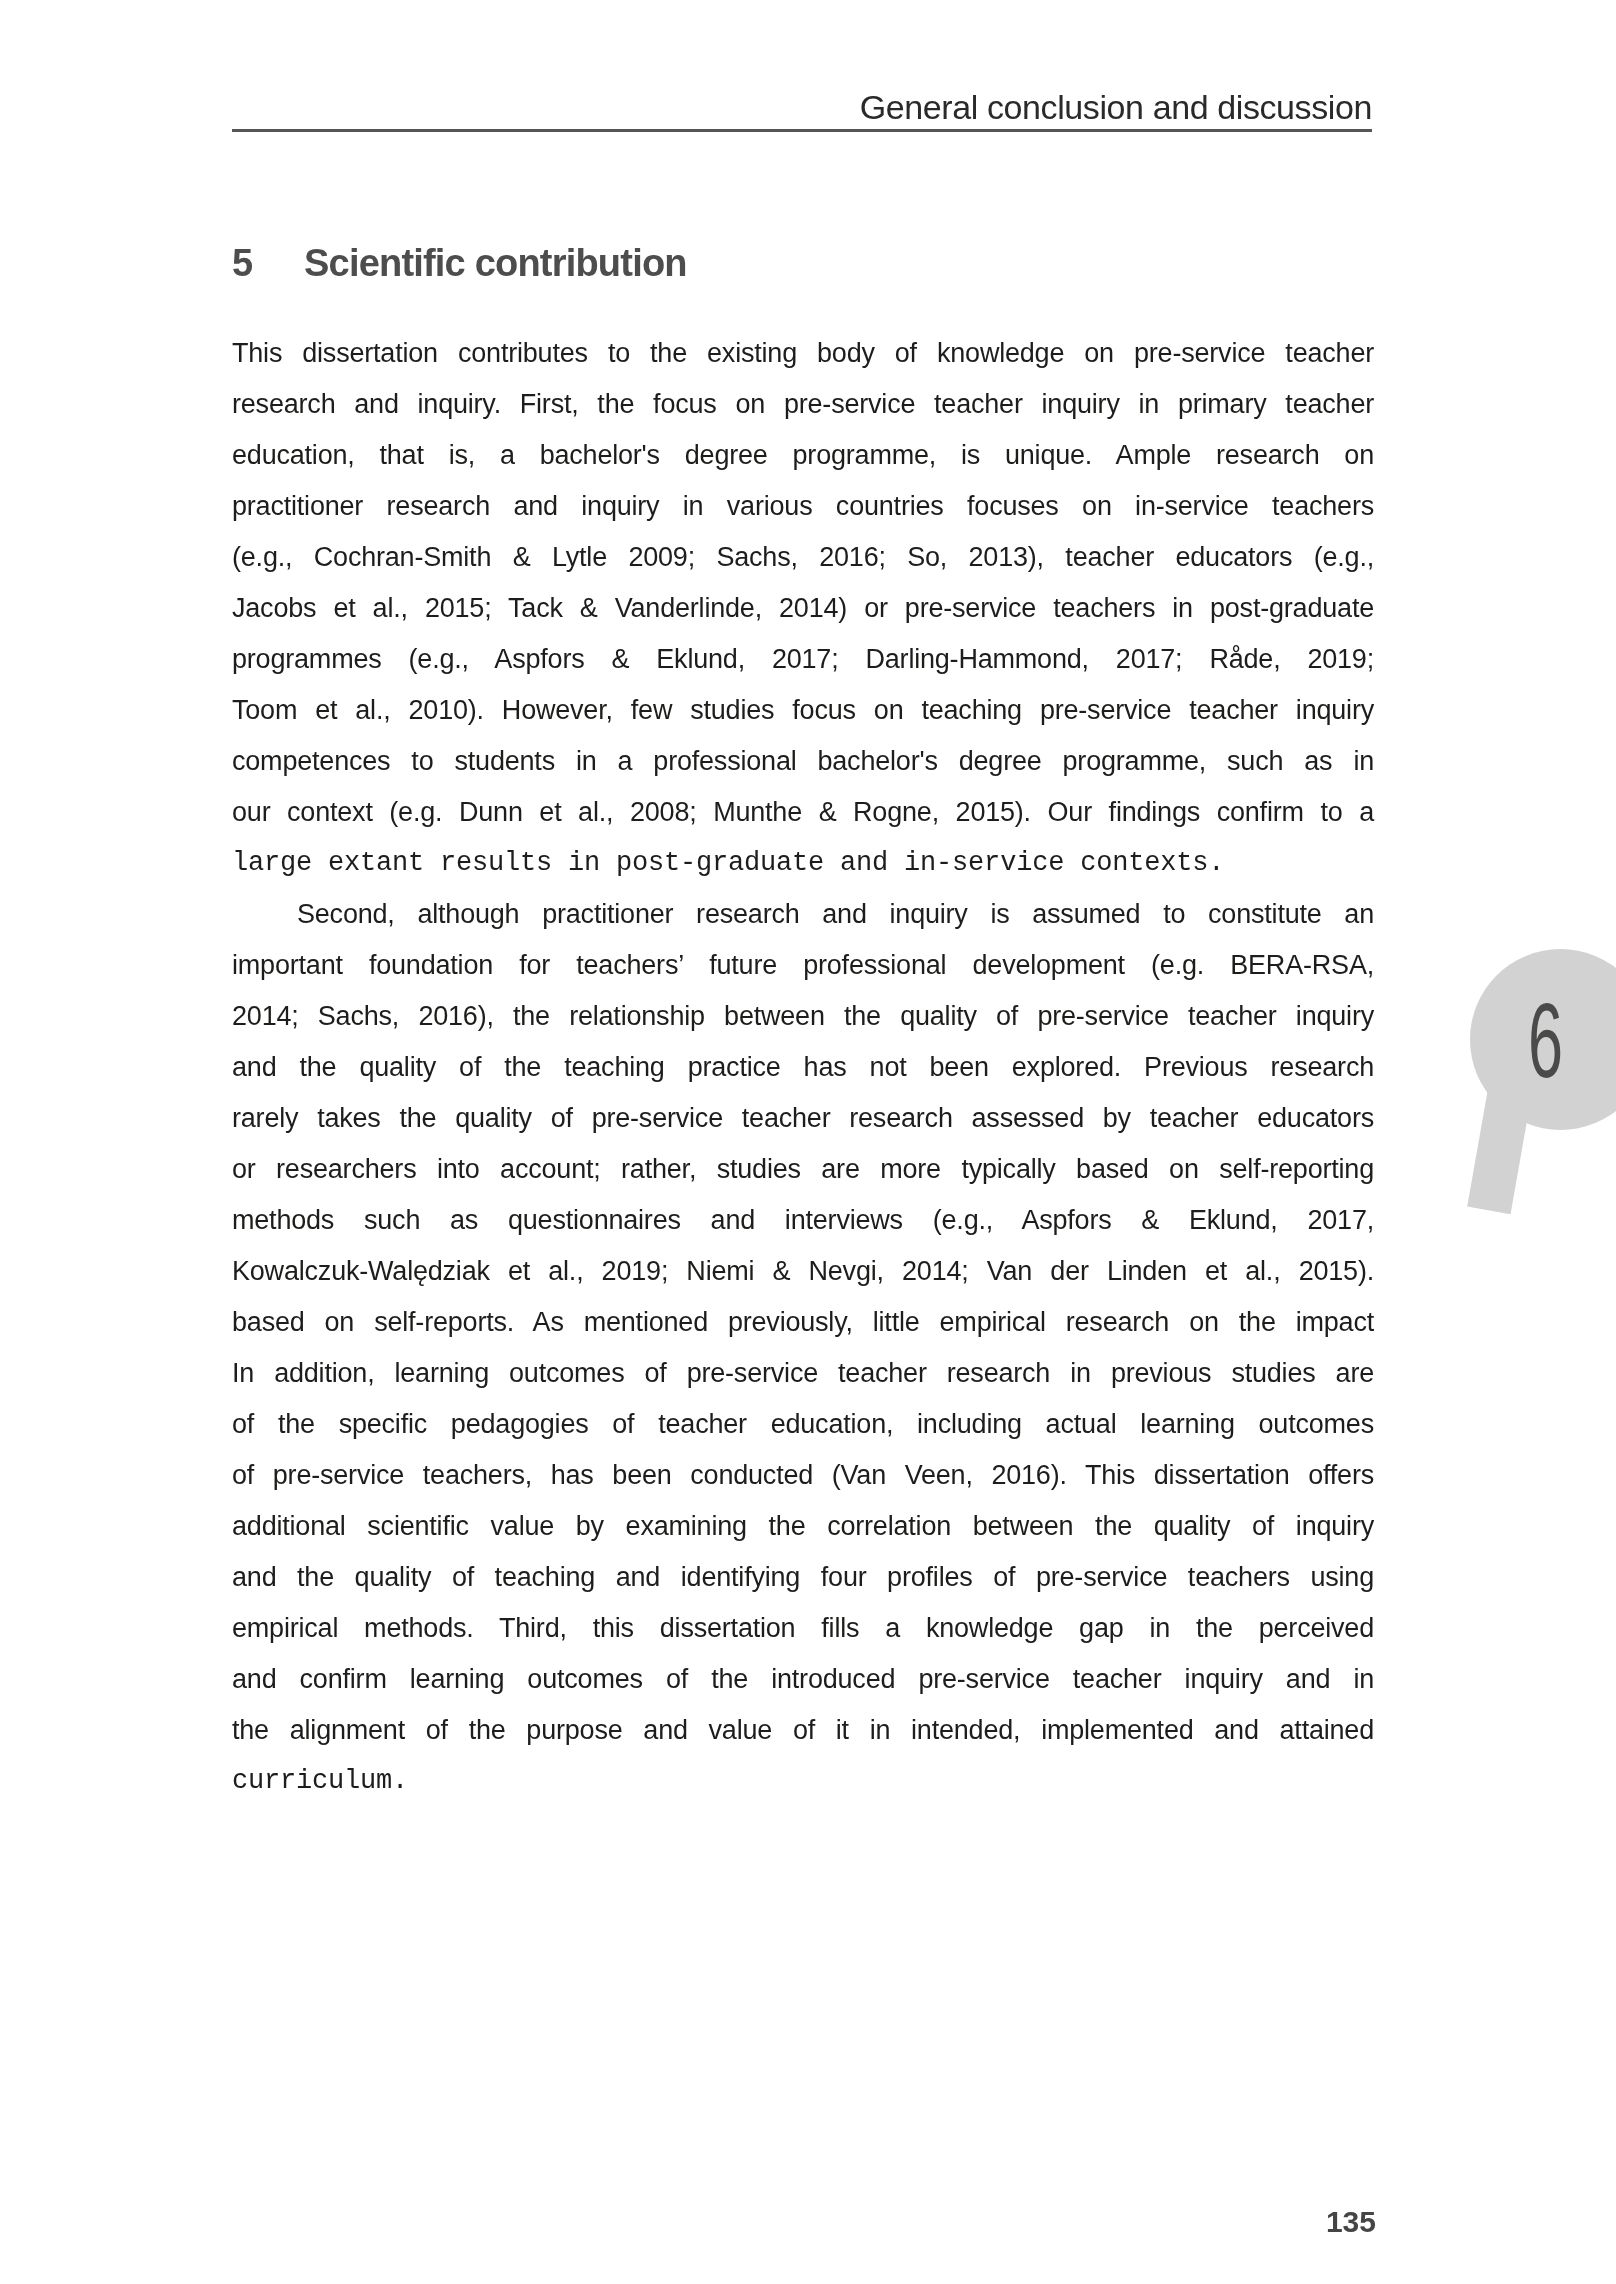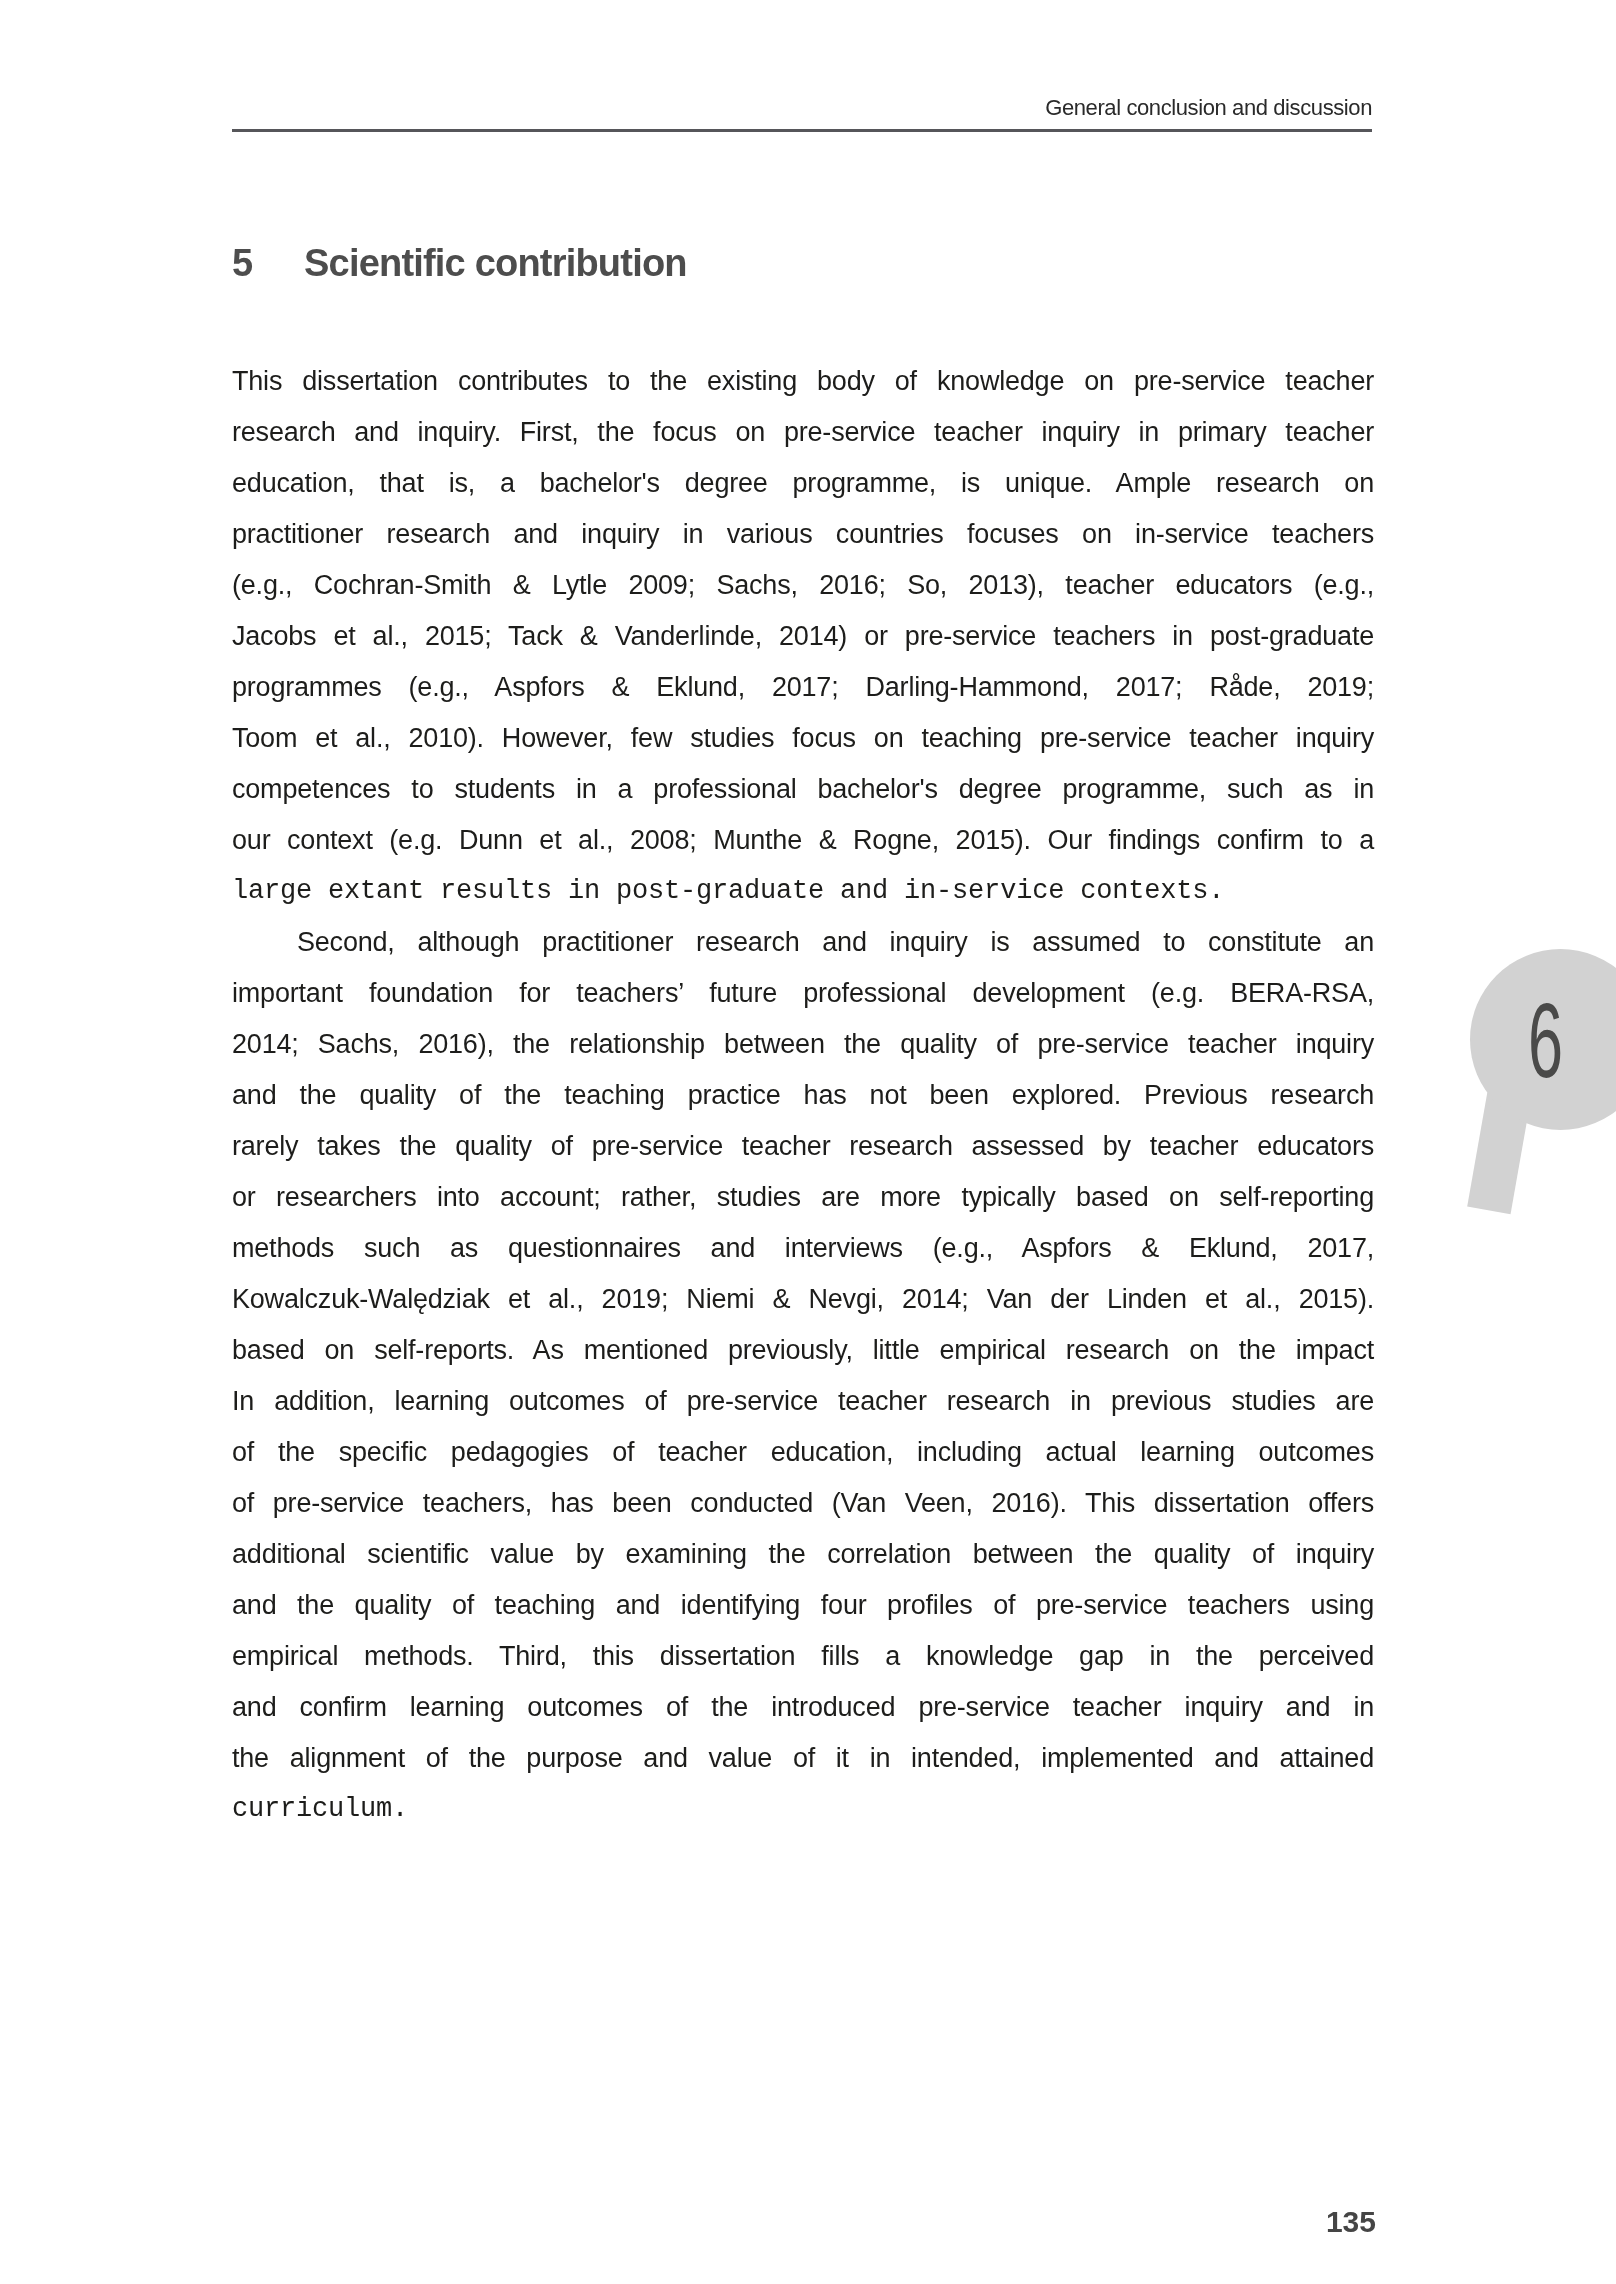--- a/index.html
+++ b/index.html
@@ -16,21 +16,21 @@
     font-family: "Liberation Sans", sans-serif;
   }
 
   
   .running-head {
     position: absolute;
     top: 91px;
     left: 232px;
     width: 1140px;
     text-align: right;
-    font-size: 22px;
+    font-size: 34px;
     line-height: 33px;
     letter-spacing: -0.4px;
     color: var(--color-running-head, #2a2a2a);
   }
   .head-rule {
     position: absolute;
     top: 129px;
     left: 232px;
     width: 1140px;
     height: 3px;
@@ -56,21 +56,21 @@
   }
   .section-heading .heading-title {
     position: absolute;
     left: 72px;
     top: 0;
   }
 
   
   .body-text {
     position: absolute;
-    top: 356px;
+    top: 328px;
     left: 232px;
     width: 1142px;
     font-size: 27px;
     letter-spacing: -0.2px;
     color: var(--color-body-text, #1d1d1b);
   }
   .body-text .line {
     height: 51px;
     line-height: 51px;
     text-align: justify;

